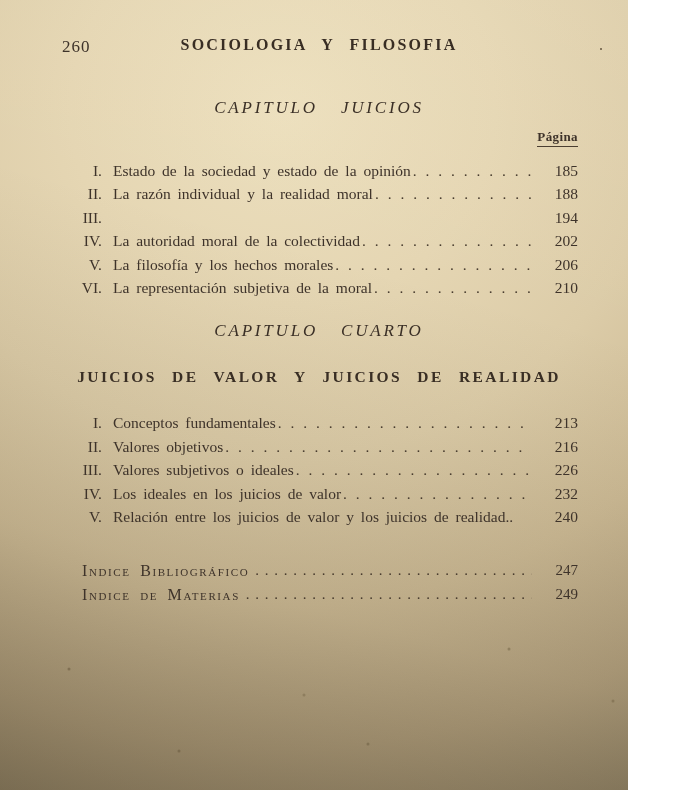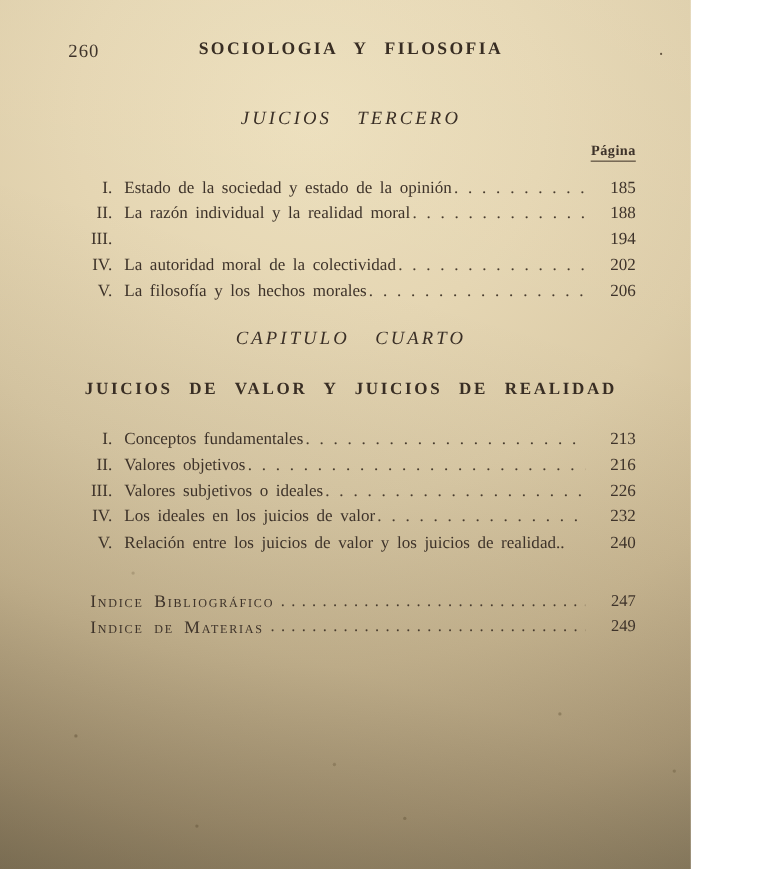--- a/index.html
+++ b/index.html
@@ -111,21 +111,21 @@
 <body>
 
 <div class="page">
   <div class="speckles"></div>
 
   <div class="topbar">
     <span class="folio">260</span>
     <div class="running-head">SOCIOLOGIA Y FILOSOFIA</div>
   </div>
 
-  <div class="kicker">JUICIOS TERCERO</div>
+  <div class="kicker">CAPITULO JUICIOS</div>
 
   <div class="pagina-label">
     <span>Página</span>
   </div>
 
   <div class="toc">
     <div class="toc-row">
       <span class="toc-num">I.</span>
       <span class="toc-title">Estado de la sociedad y estado de la opinión</span>
       <span class="leader"></span>
@@ -146,20 +146,26 @@
       <span class="toc-num">IV.</span>
       <span class="toc-title">La autoridad moral de la colectividad</span>
       <span class="leader"></span>
       <span class="toc-page">202</span>
     </div>
     <div class="toc-row">
       <span class="toc-num">V.</span>
       <span class="toc-title">La filosofía y los hechos morales</span>
       <span class="leader"></span>
       <span class="toc-page">206</span>
+    </div>
+    <div class="toc-row">
+      <span class="toc-num">VI.</span>
+      <span class="toc-title">La representación subjetiva de la moral</span>
+      <span class="leader"></span>
+      <span class="toc-page">210</span>
     </div>
   </div>
 
   <div class="kicker second">CAPITULO CUARTO</div>
   <div class="section-title second">JUICIOS DE VALOR Y JUICIOS DE REALIDAD</div>
 
   <div class="toc second">
     <div class="toc-row">
       <span class="toc-num">I.</span>
       <span class="toc-title">Conceptos fundamentales</span>

